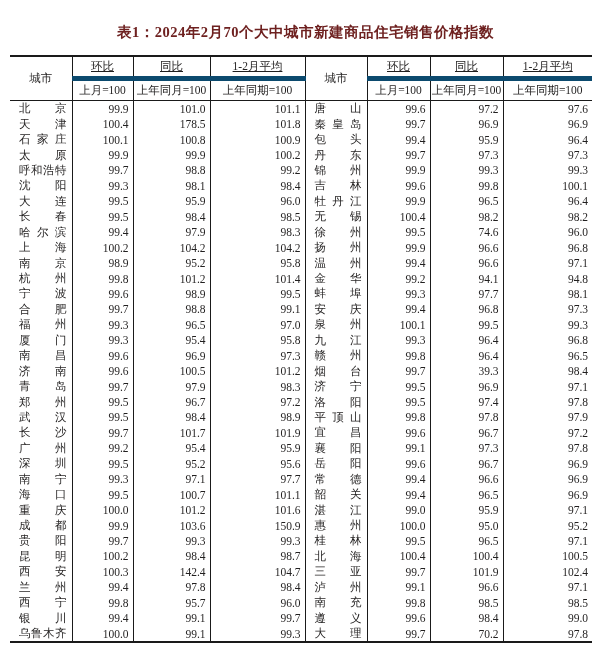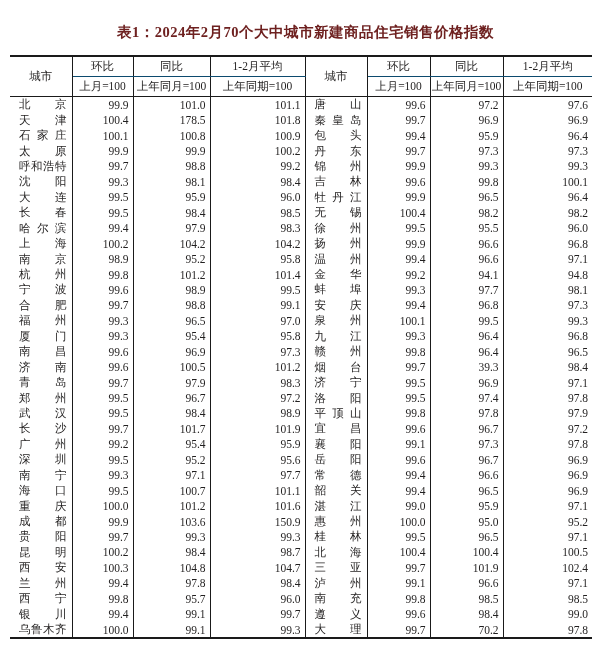--- a/index.html
+++ b/index.html
@@ -21,21 +21,21 @@
     margin:13px 0 0 10px;
     width:582px;
     border-top:2px solid #1a1a1a;
     border-bottom:2.5px solid #1a1a1a;
     font-size:11.5px;
   }
   thead{border-bottom:1.5px solid #1a1a1a;}
   th{font-weight:normal;height:19px;padding:0;text-align:center;vertical-align:middle;}
   td{height:15.45px;padding:0;vertical-align:middle;}
   .v{border-right:1px solid #1a1a1a;}
-  .hb{border-bottom:1px solid #0c4a6e;}
+  .hb{border-bottom:5px solid #0c4a6e;text-decoration:underline;}
   td.city{padding-left:9px;padding-right:5px;}
   td.city span{
     display:block;
     text-align:justify;
     text-align-last:justify;
     text-justify:inter-character;
   }
   td.num{text-align:right;padding-right:4px;}
 </style>
 </head>
@@ -192,21 +192,21 @@
           <td class="city v">
             <span>哈尔滨</span>
           </td>
           <td class="num v">99.4</td>
           <td class="num v">97.9</td>
           <td class="num v">98.3</td>
           <td class="city v">
             <span>徐州</span>
           </td>
           <td class="num v">99.5</td>
-          <td class="num v">95.5</td>
+          <td class="num v">74.6</td>
           <td class="num">96.0</td>
         </tr>
         <tr>
           <td class="city v">
             <span>上海</span>
           </td>
           <td class="num v">100.2</td>
           <td class="num v">104.2</td>
           <td class="num v">104.2</td>
           <td class="city v">
@@ -494,21 +494,21 @@
           </td>
           <td class="num v">100.4</td>
           <td class="num v">100.4</td>
           <td class="num">100.5</td>
         </tr>
         <tr>
           <td class="city v">
             <span>西安</span>
           </td>
           <td class="num v">100.3</td>
-          <td class="num v">104.8</td>
+          <td class="num v">142.4</td>
           <td class="num v">104.7</td>
           <td class="city v">
             <span>三亚</span>
           </td>
           <td class="num v">99.7</td>
           <td class="num v">101.9</td>
           <td class="num">102.4</td>
         </tr>
         <tr>
           <td class="city v">

